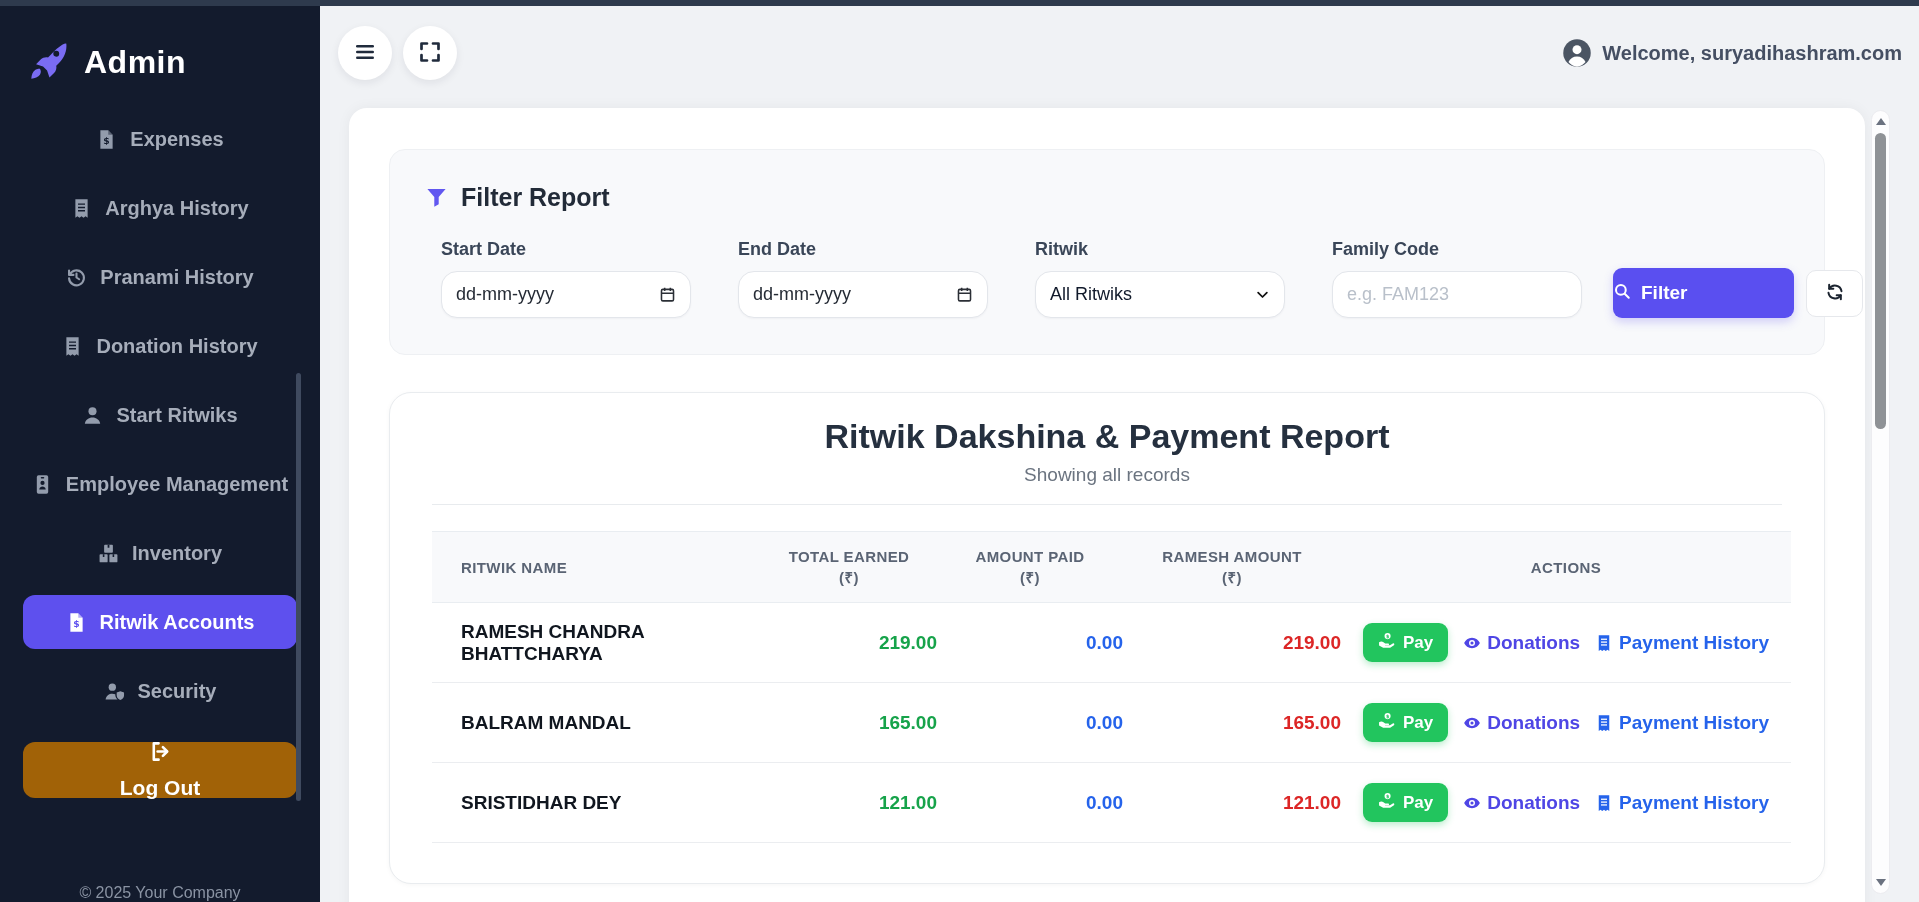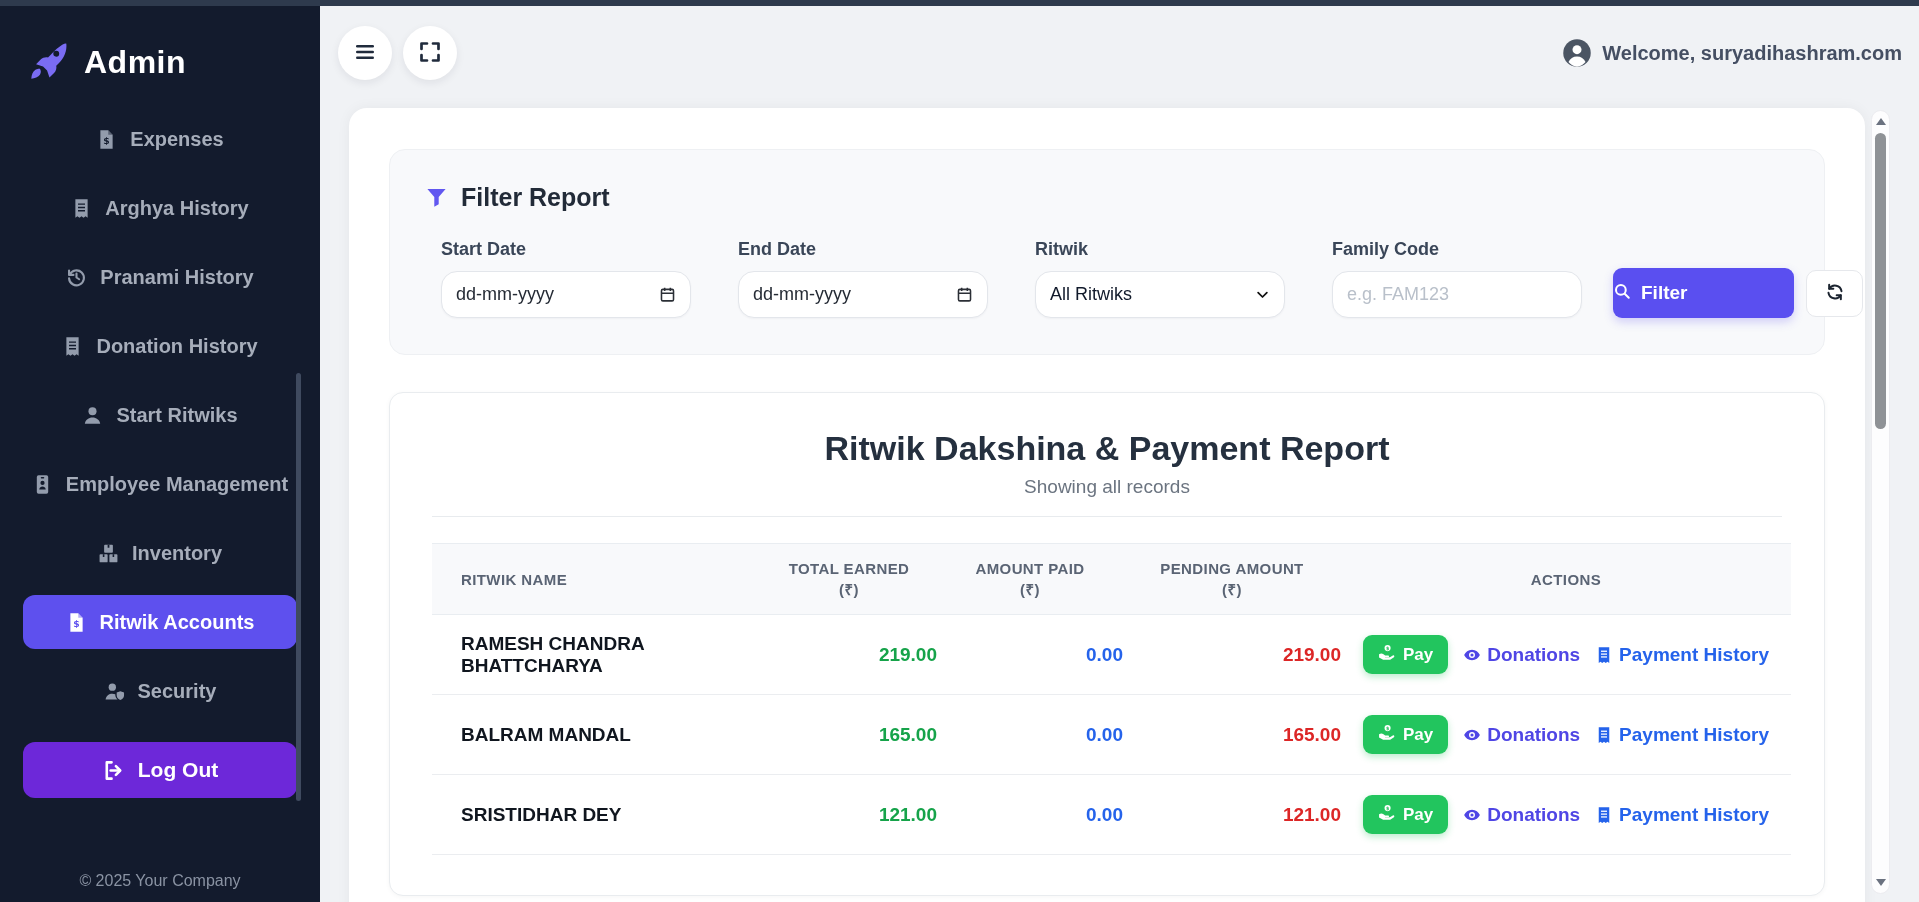--- a/index.html
+++ b/index.html
@@ -17,27 +17,27 @@
   .logo-text { font-size:32px; font-weight:800; color:#ffffff; letter-spacing:.5px; }
 
   .menu-item { height:54px; margin:0 23px 15px; display:flex; align-items:center; justify-content:center;
     gap:13px; color:#a6adba; font-size:20px; font-weight:600; border-radius:12px; white-space:nowrap;
     cursor:pointer; overflow:hidden; --icon-cut:#131b2d; }
   .menu-item .mi-icon { width:21px; height:21px; color:#939cac; flex:none; display:flex; }
   .menu-item .mi-icon svg { width:100%; height:100%; }
   .menu-item.active { background:#5e50ee; color:#ffffff; --icon-cut:#5e50ee; }
   .menu-item.active .mi-icon { color:#ffffff; }
 
-  .logout { margin:24px 23px 0; height:56px; width:274px; background:#6d28d9; border:none; border-radius:12px;
+  .logout { margin:24px 23px 0; height:56px; width:274px; background:#a16207; border:none; border-radius:12px;
     color:#fff; font-size:21px; font-weight:700; display:flex; align-items:center; justify-content:center;
-    gap:13px; cursor:pointer; font-family:inherit; --icon-cut:#ef4444; }
+    gap:13px; cursor:pointer; font-family:inherit;flex-direction:column; --icon-cut:#ef4444; }
   .logout .mi-icon { width:23px; height:23px; display:flex; }
   .logout .mi-icon svg { width:100%; height:100%; }
 
-  .copyright { position:absolute; bottom:12px; width:100%; text-align:center; color:#8a93a3; font-size:16px; }
+  .copyright { position:absolute; bottom:0; width:100%; text-align:center; color:#8a93a3; font-size:16px; }
   .sidebar-scroll-thumb { position:absolute; right:19px; top:367px; width:5px; height:428px;
     background:#3f4a5f; border-radius:3px; }
 
   
   .main { position:absolute; left:320px; right:0; top:6px; bottom:0; background:#f0f2f5; }
   .topbar { height:94px; display:flex; align-items:center; padding:0 17px 0 18px; gap:11px; }
   .circle-btn { width:54px; height:54px; border-radius:50%; background:#fff; border:none; cursor:pointer;
     box-shadow:0 3px 8px rgba(20,30,55,.08); display:flex; align-items:center; justify-content:center; color:#202b3c; }
   .circle-btn svg { width:24px; height:24px; }
   .welcome { margin-left:auto; display:flex; align-items:center; gap:10px; color:#454f63;
@@ -69,22 +69,22 @@
   .filter-actions { display:flex; align-items:center; gap:12px; margin-left:auto; }
   .btn-filter { width:181px; height:50px; border-radius:9px; background:#5a4ff0; color:#fff; border:none;
     font-size:19px; font-weight:700; display:flex; align-items:center; justify-content:flex-start; gap:10px;
     cursor:pointer; box-shadow:0 4px 10px rgba(90,79,240,.25); font-family:inherit; }
   .btn-filter svg { width:18px; height:18px; }
   .btn-refresh { width:57px; height:47px; border-radius:10px; background:#fff; border:1px solid #e6e8ec;
     display:flex; align-items:center; justify-content:center; color:#1c2430; cursor:pointer; }
   .btn-refresh svg { width:20px; height:20px; }
 
   
-  .report-card { margin:37px 40px 4px; border:1px solid #e9ecef; border-radius:14px; background:#fff;
-    padding:36px 0 40px; box-shadow:0 1px 5px rgba(0,0,0,.04); }
+  .report-card { margin:37px 40px 4px; border:1px solid #e9ecef; border-radius:22px; background:#fff;
+    padding:24px 0 40px; box-shadow:0 1px 5px rgba(0,0,0,.04); }
   .report-title { text-align:center; font-size:34px; font-weight:800; color:#25303f; }
   .report-subtitle { text-align:center; margin-top:8px; font-size:19px; color:#6b7480; font-weight:400; }
   .report-card hr { margin:18px 42px 0; border:none; border-top:1px solid #e8ebee; }
   table { margin:26px 42px 0; width:calc(100% - 84px); border-collapse:collapse; table-layout:fixed; }
   thead th { background:#f8f9fb; border-top:1px solid #e9edf1; border-bottom:1px solid #e9edf1;
     font-size:15px; font-weight:600; color:#5a6474; letter-spacing:.4px; padding:14px 0; line-height:1.4; }
   th.left { text-align:left; padding-left:29px; }
   th.right { text-align:center; }
   th.center { text-align:center; }
   tbody td { border-bottom:1px solid #ebedf0; height:80px; font-size:19px; font-weight:700; }
@@ -361,21 +361,21 @@
                   </th>
                   <th class="right">
                     <div>TOTAL EARNED</div>
                     <div class="l2">(₹)</div>
                   </th>
                   <th class="right">
                     <div>AMOUNT PAID</div>
                     <div class="l2">(₹)</div>
                   </th>
                   <th class="right">
-                    <div>PENDING AMOUNT</div>
+                    <div>RAMESH AMOUNT</div>
                     <div class="l2">(₹)</div>
                   </th>
                   <th class="center">
                     <div>ACTIONS</div>
                   </th>
                 </tr>
               </thead>
             <tbody id="tbody">
                 <tr>
                   <td class="name">RAMESH CHANDRA BHATTCHARYA</td>

